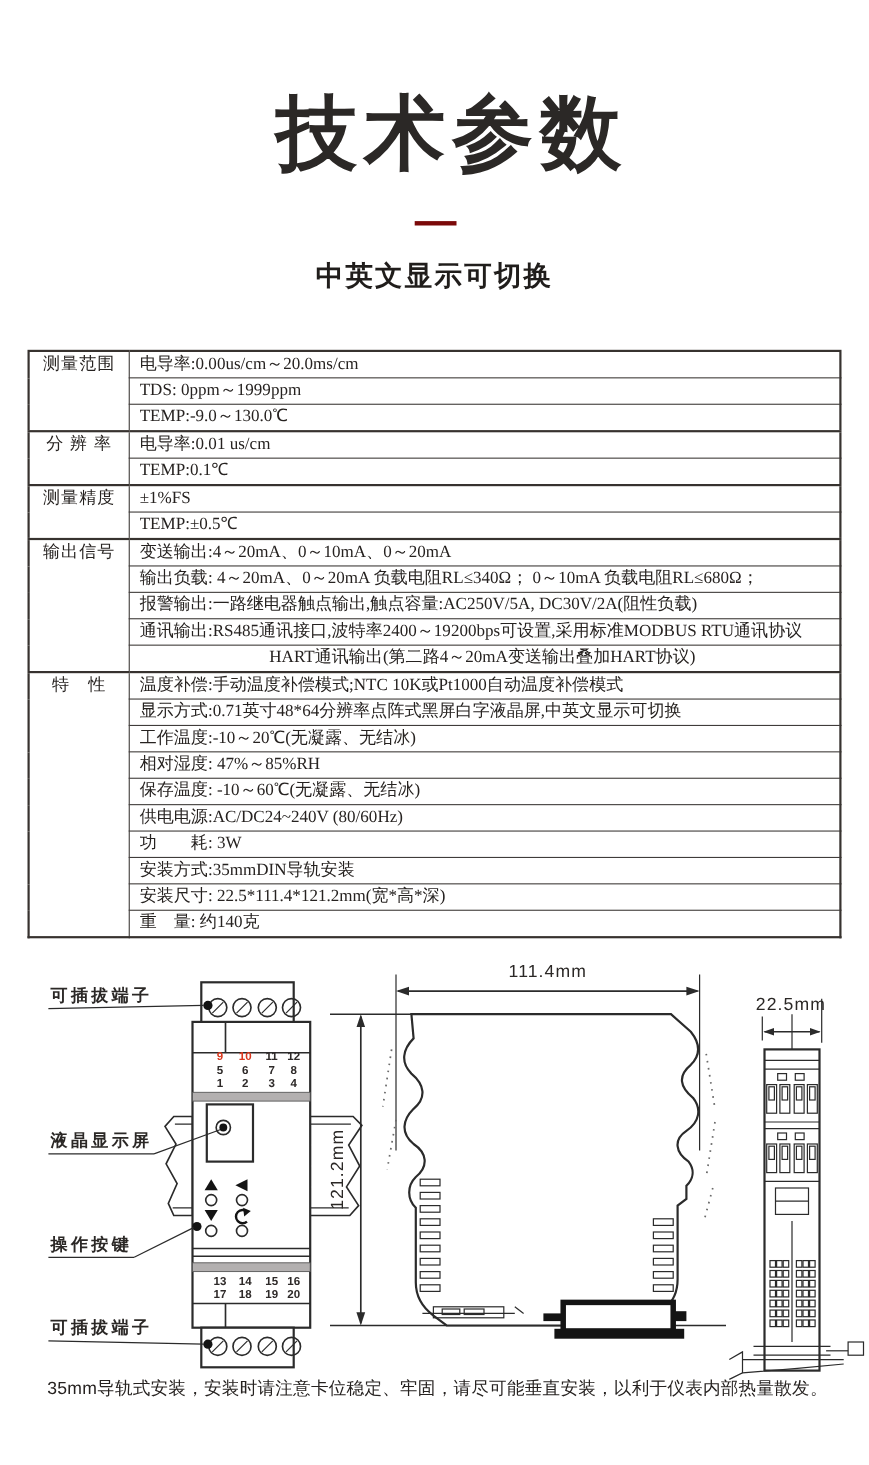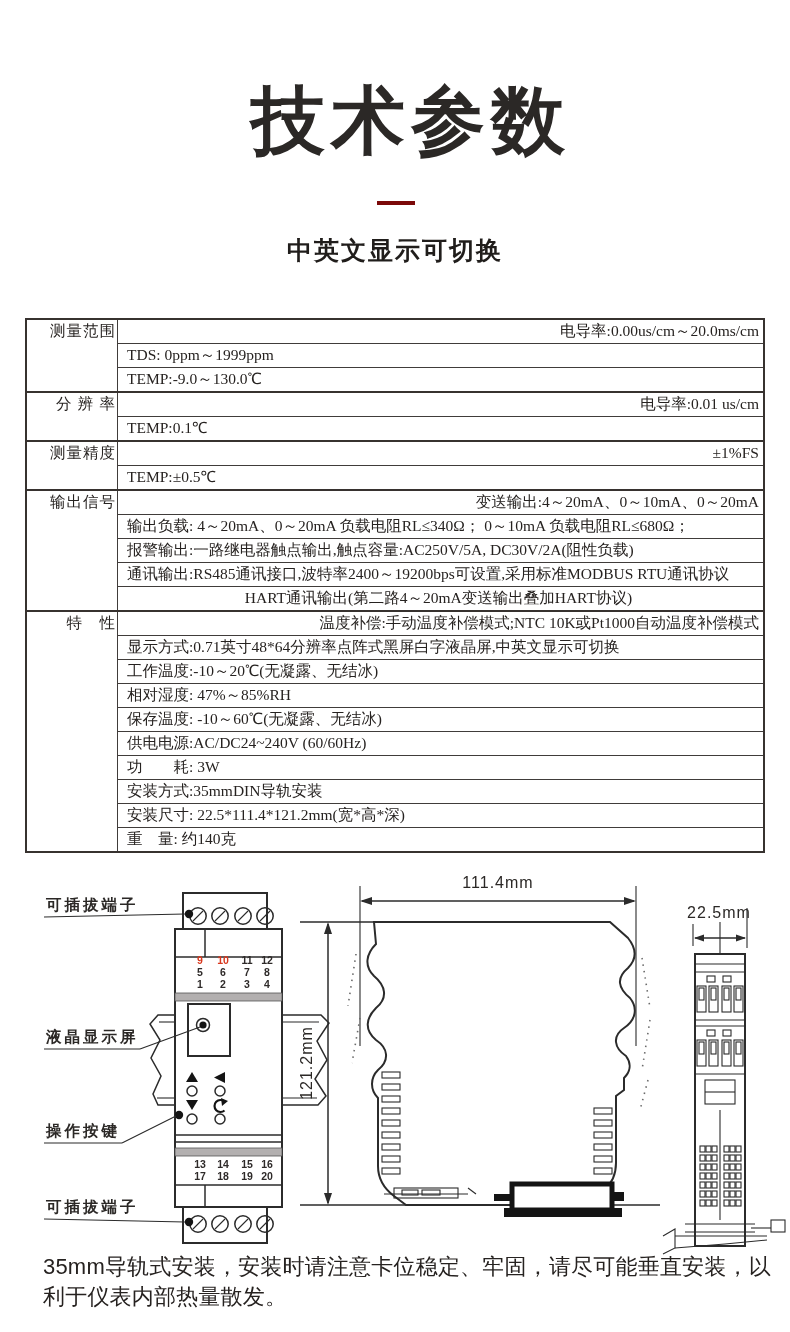--- a/index.html
+++ b/index.html
@@ -11,35 +11,35 @@
   .title-underline{position:absolute;left:377px;top:201px;width:38px;height:4px;background:#7b0909;}
   .page-subtitle{position:absolute;left:0;top:234px;width:790px;text-align:center;
     font-size:25px;font-weight:700;letter-spacing:2px;color:#201d1b;}
 
   table.spec{position:absolute;left:25px;top:318px;width:740px;border-collapse:collapse;
     table-layout:fixed;border:2.6px solid #37322f;}
   table.spec td{font-size:15.5px;color:#262220;height:23px;line-height:1.05;overflow:hidden;white-space:nowrap;}
   table.spec td.lab{width:88px;text-align:center;vertical-align:top;padding-top:3px;
     border-right:1.6px solid #403c3a;letter-spacing:1px;}
   table.spec td.val{padding:0 4px 0 9px;border-bottom:1.4px solid #403c3a;font-family:Liberation Serif, serif;}
-  table.spec tr.gs td{border-top:2.2px solid #37322f;text-align:right;}
+  table.spec tr.gs td{border-top:2.2px solid #37322f;}
   table.spec td.center{text-align:center;padding-left:0;}
 
   .diagram-area{position:absolute;}
   svg{display:block;}
   svg .ln{stroke:#2b2b2b;stroke-width:1.5;fill:none;}
   svg .ln2{stroke:#2b2b2b;stroke-width:2;fill:#ffffff;}
   svg .thin{stroke:#2b2b2b;stroke-width:1.1;fill:none;}
   svg .fillb{fill:#141414;stroke:none;}
   svg text{font-family:"Liberation Sans", sans-serif;fill:#2b2826;}
   svg text.callout{font-size:15.5px;font-weight:700;letter-spacing:3px;}
   svg text.dim{font-size:16px;font-weight:400;letter-spacing:1px;}
   svg text.num{font-size:10.5px;font-weight:700;text-anchor:middle;fill:#2e2a29;}
   svg text.num.red{fill:#d9381e;}
-  .footnote{position:absolute;left:43px;top:1252px;width:730px;font-size:22px;
+  .footnote{position:absolute;left:43px;top:1252px;width:730px;font-size:16px;
     color:#262220;letter-spacing:0.2px;}
 </style>
 </head>
 <body>
 
 <div id="stage">
 
   <div class="page-title">技术参数</div>
   <div class="title-underline"></div>
   <div class="page-subtitle">中英文显示可切换</div>
@@ -101,21 +101,21 @@
     <tr>
           <td class="val">工作温度:-10～20℃(无凝露、无结冰)</td>
         </tr>
     <tr>
           <td class="val">相对湿度: 47%～85%RH</td>
         </tr>
     <tr>
           <td class="val">保存温度: -10～60℃(无凝露、无结冰)</td>
         </tr>
     <tr>
-          <td class="val">供电电源:AC/DC24~240V (60/60Hz)</td>
+          <td class="val">供电电源:AC/DC24~240V (80/60Hz)</td>
         </tr>
     <tr>
           <td class="val">功　　耗: 3W</td>
         </tr>
     <tr>
           <td class="val">安装方式:35mmDIN导轨安装</td>
         </tr>
     <tr>
           <td class="val">安装尺寸: 22.5*111.4*121.2mm(宽*高*深)</td>
         </tr>

